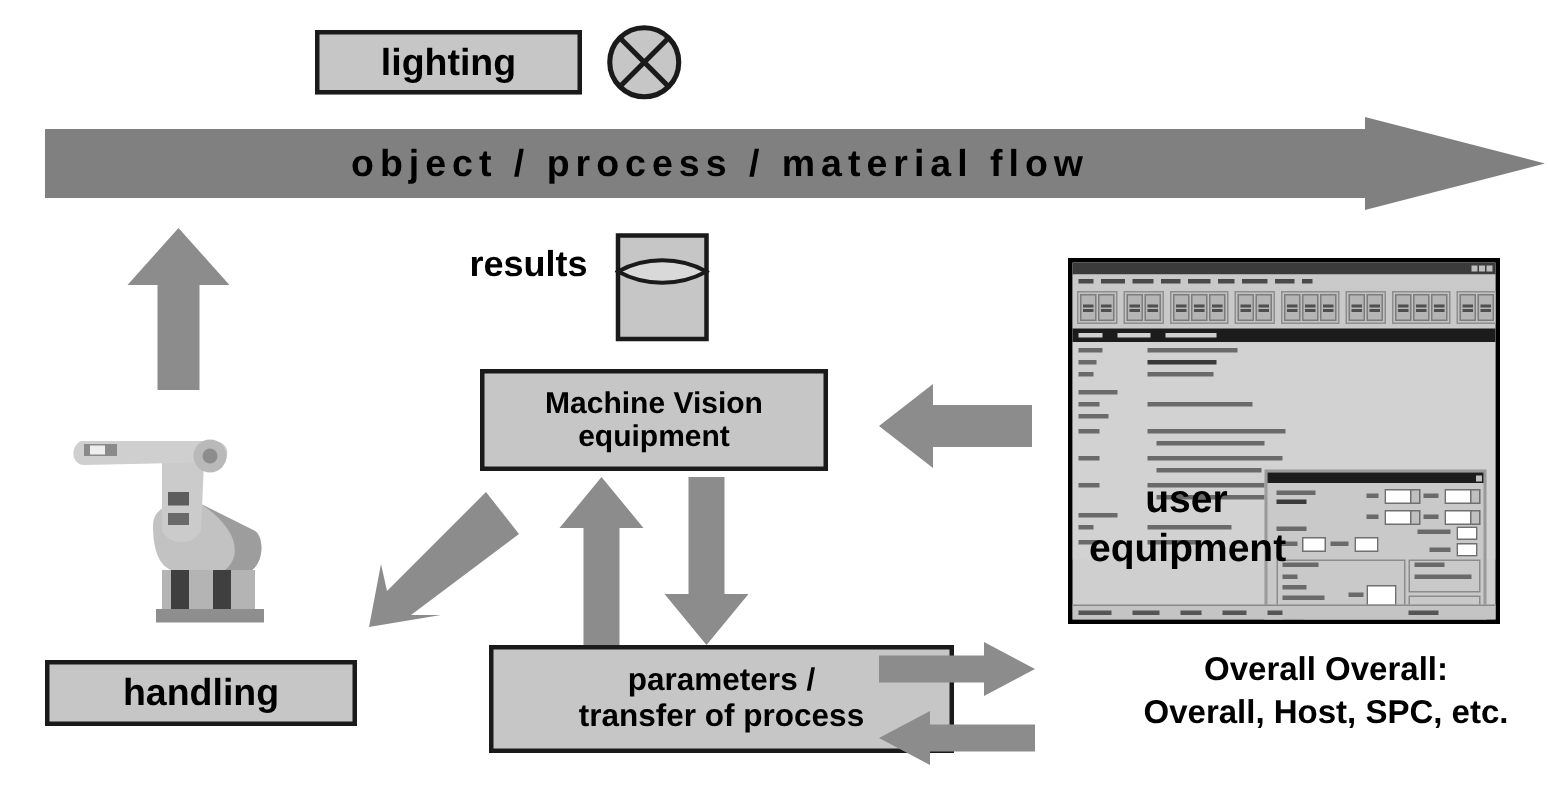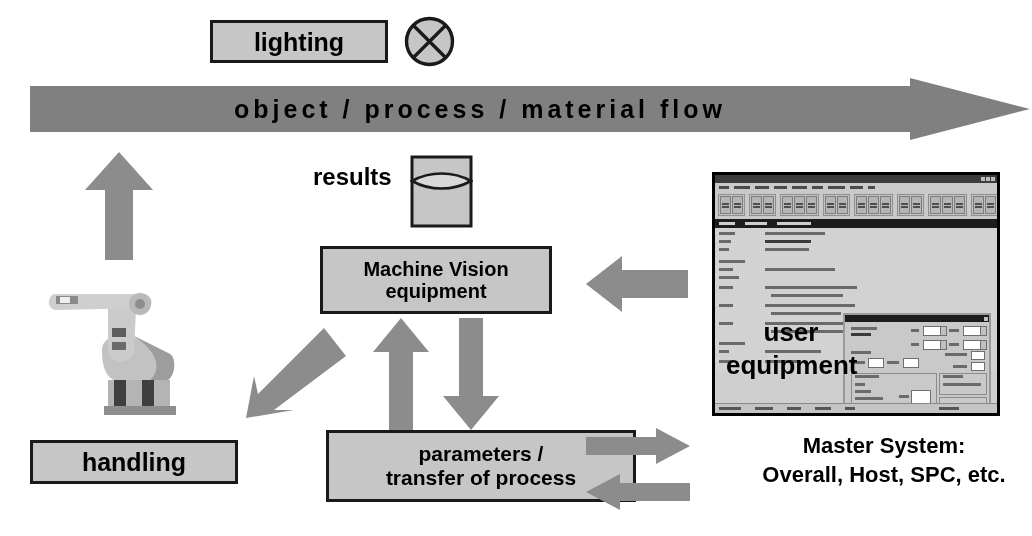--- a/index.html
+++ b/index.html
@@ -379,17 +379,17 @@
       <i style="width:20px;margin-left:70px"></i>
     </div>
   </div>
 
   <div id="ui-label">
     <span>user</span><br>
     <span>equipment</span>
   </div>
 
   <div id="overall-label">
-    <span>Master System:</span><br>
+    <span>Overall Overall:</span><br>
     <span>Overall, Host, SPC, etc.</span>
   </div>
 
 </div>
 
 </body></html>

